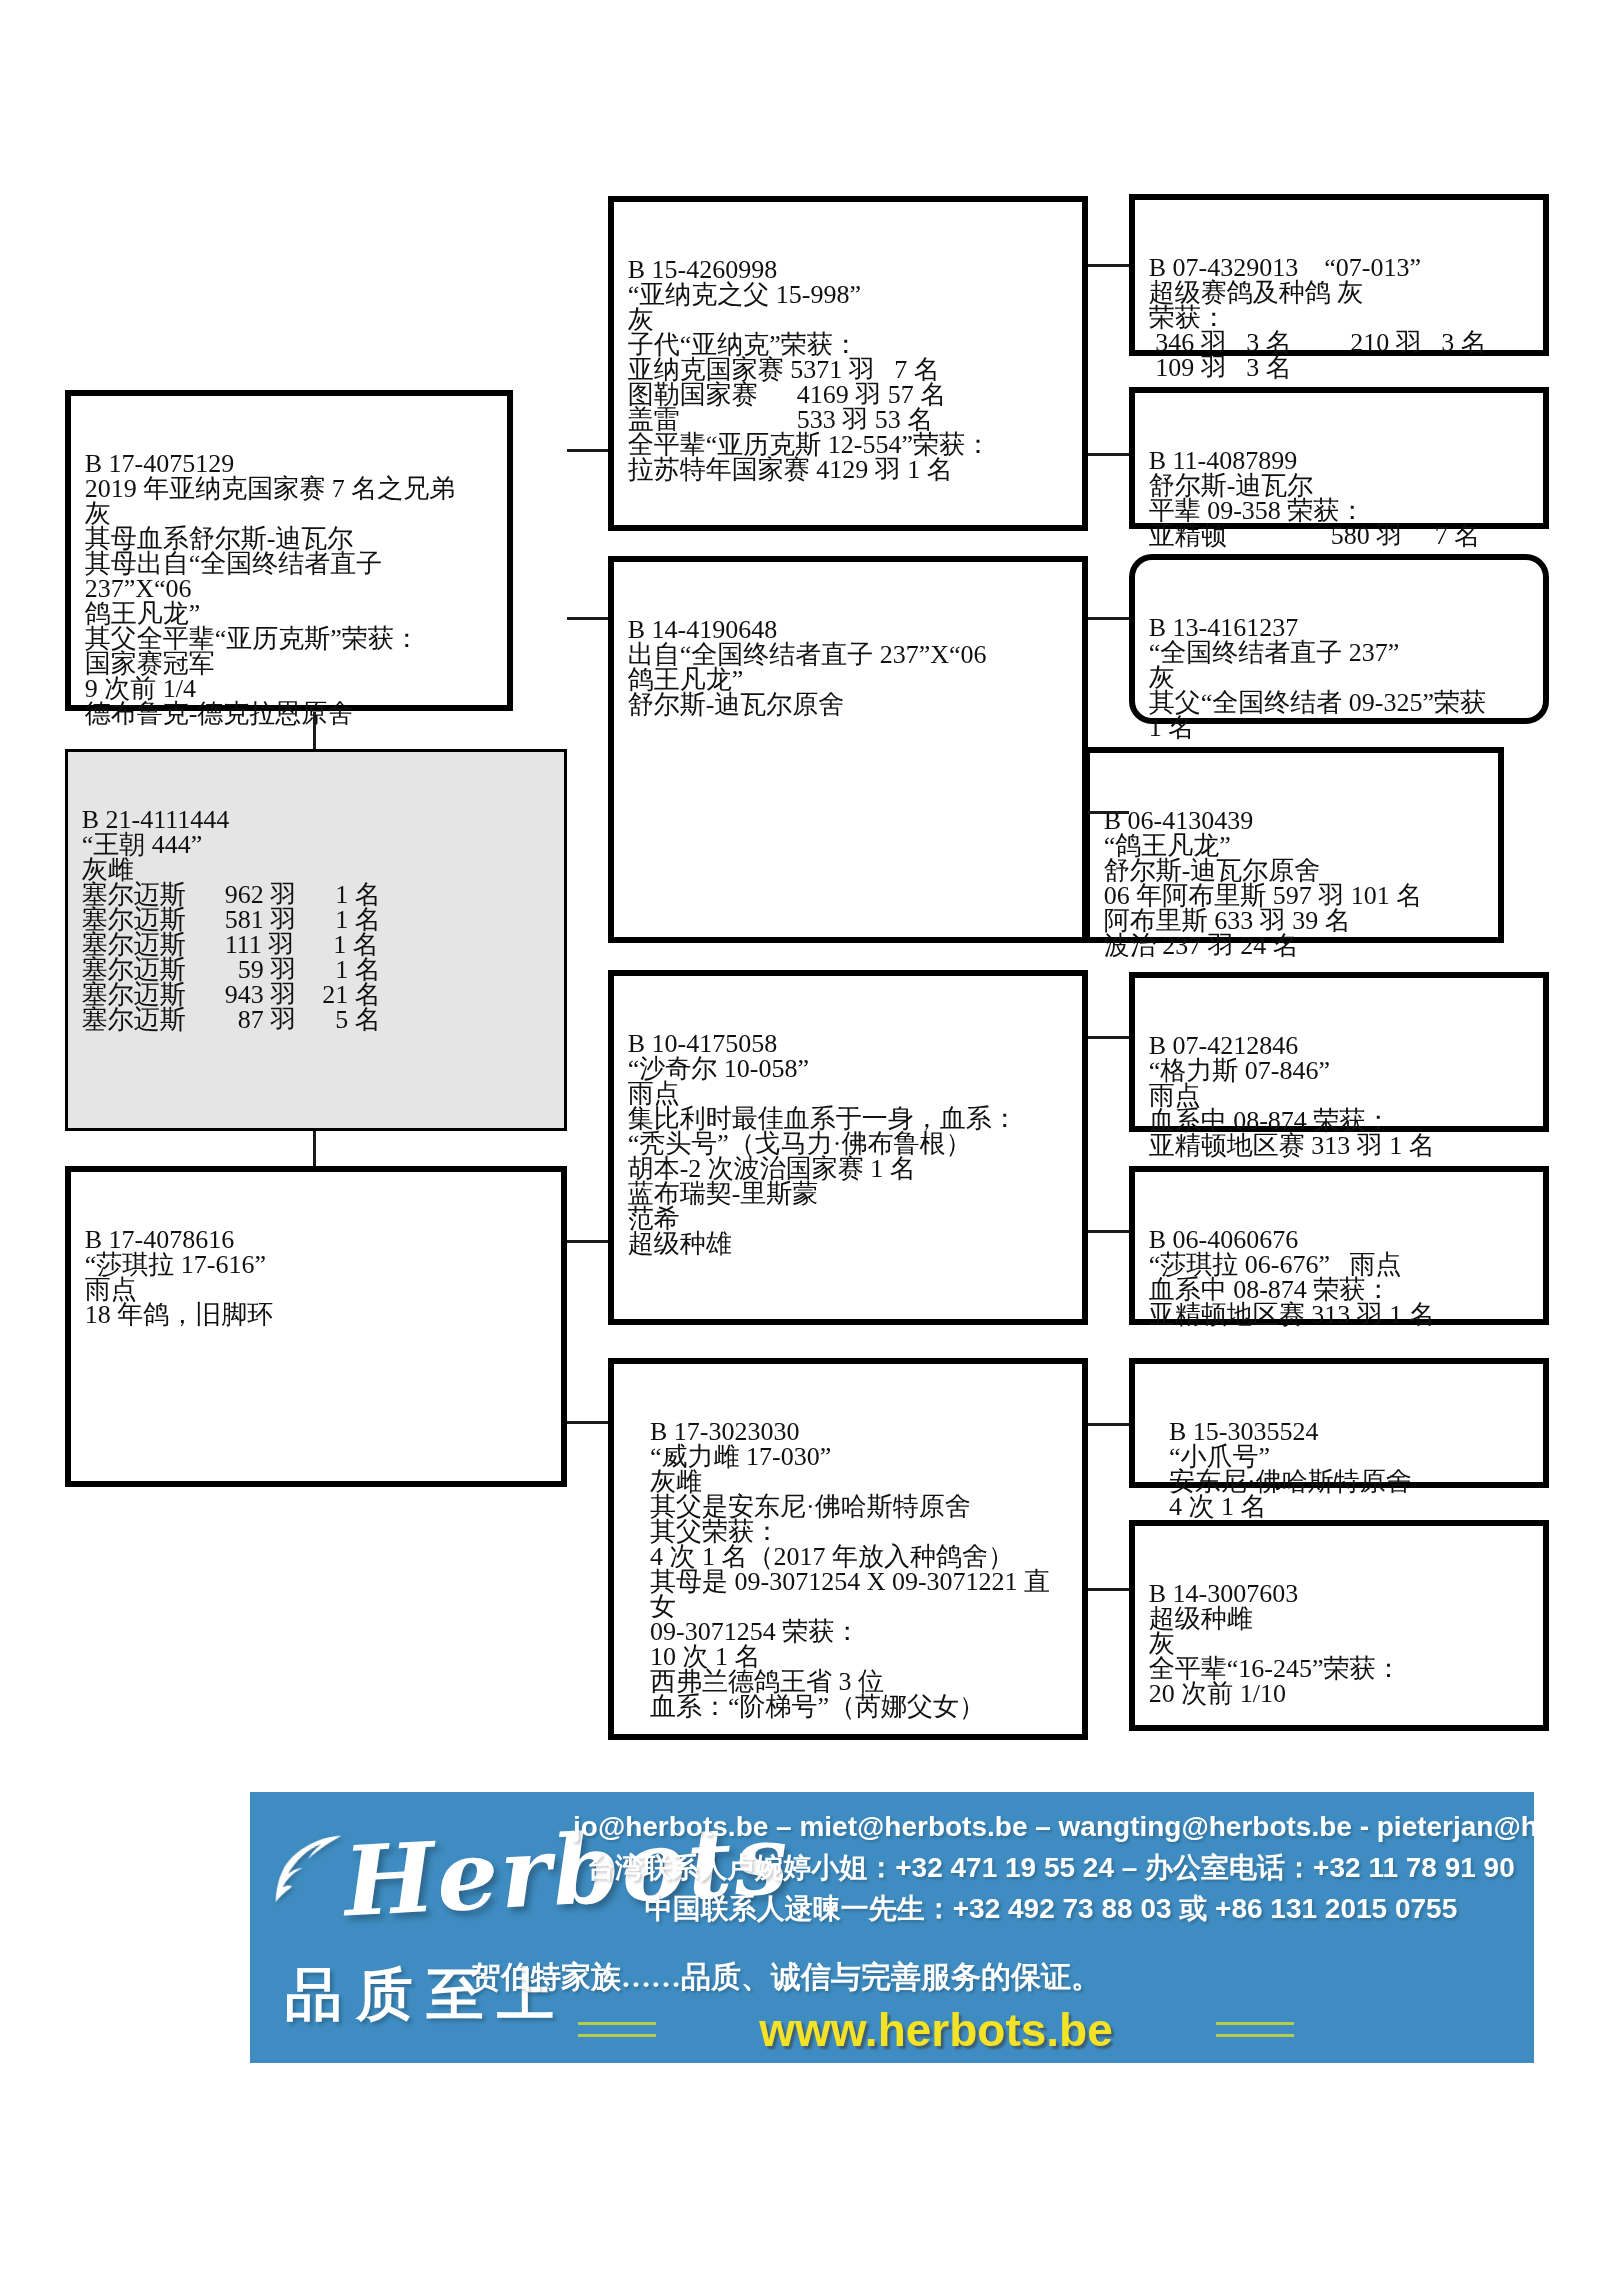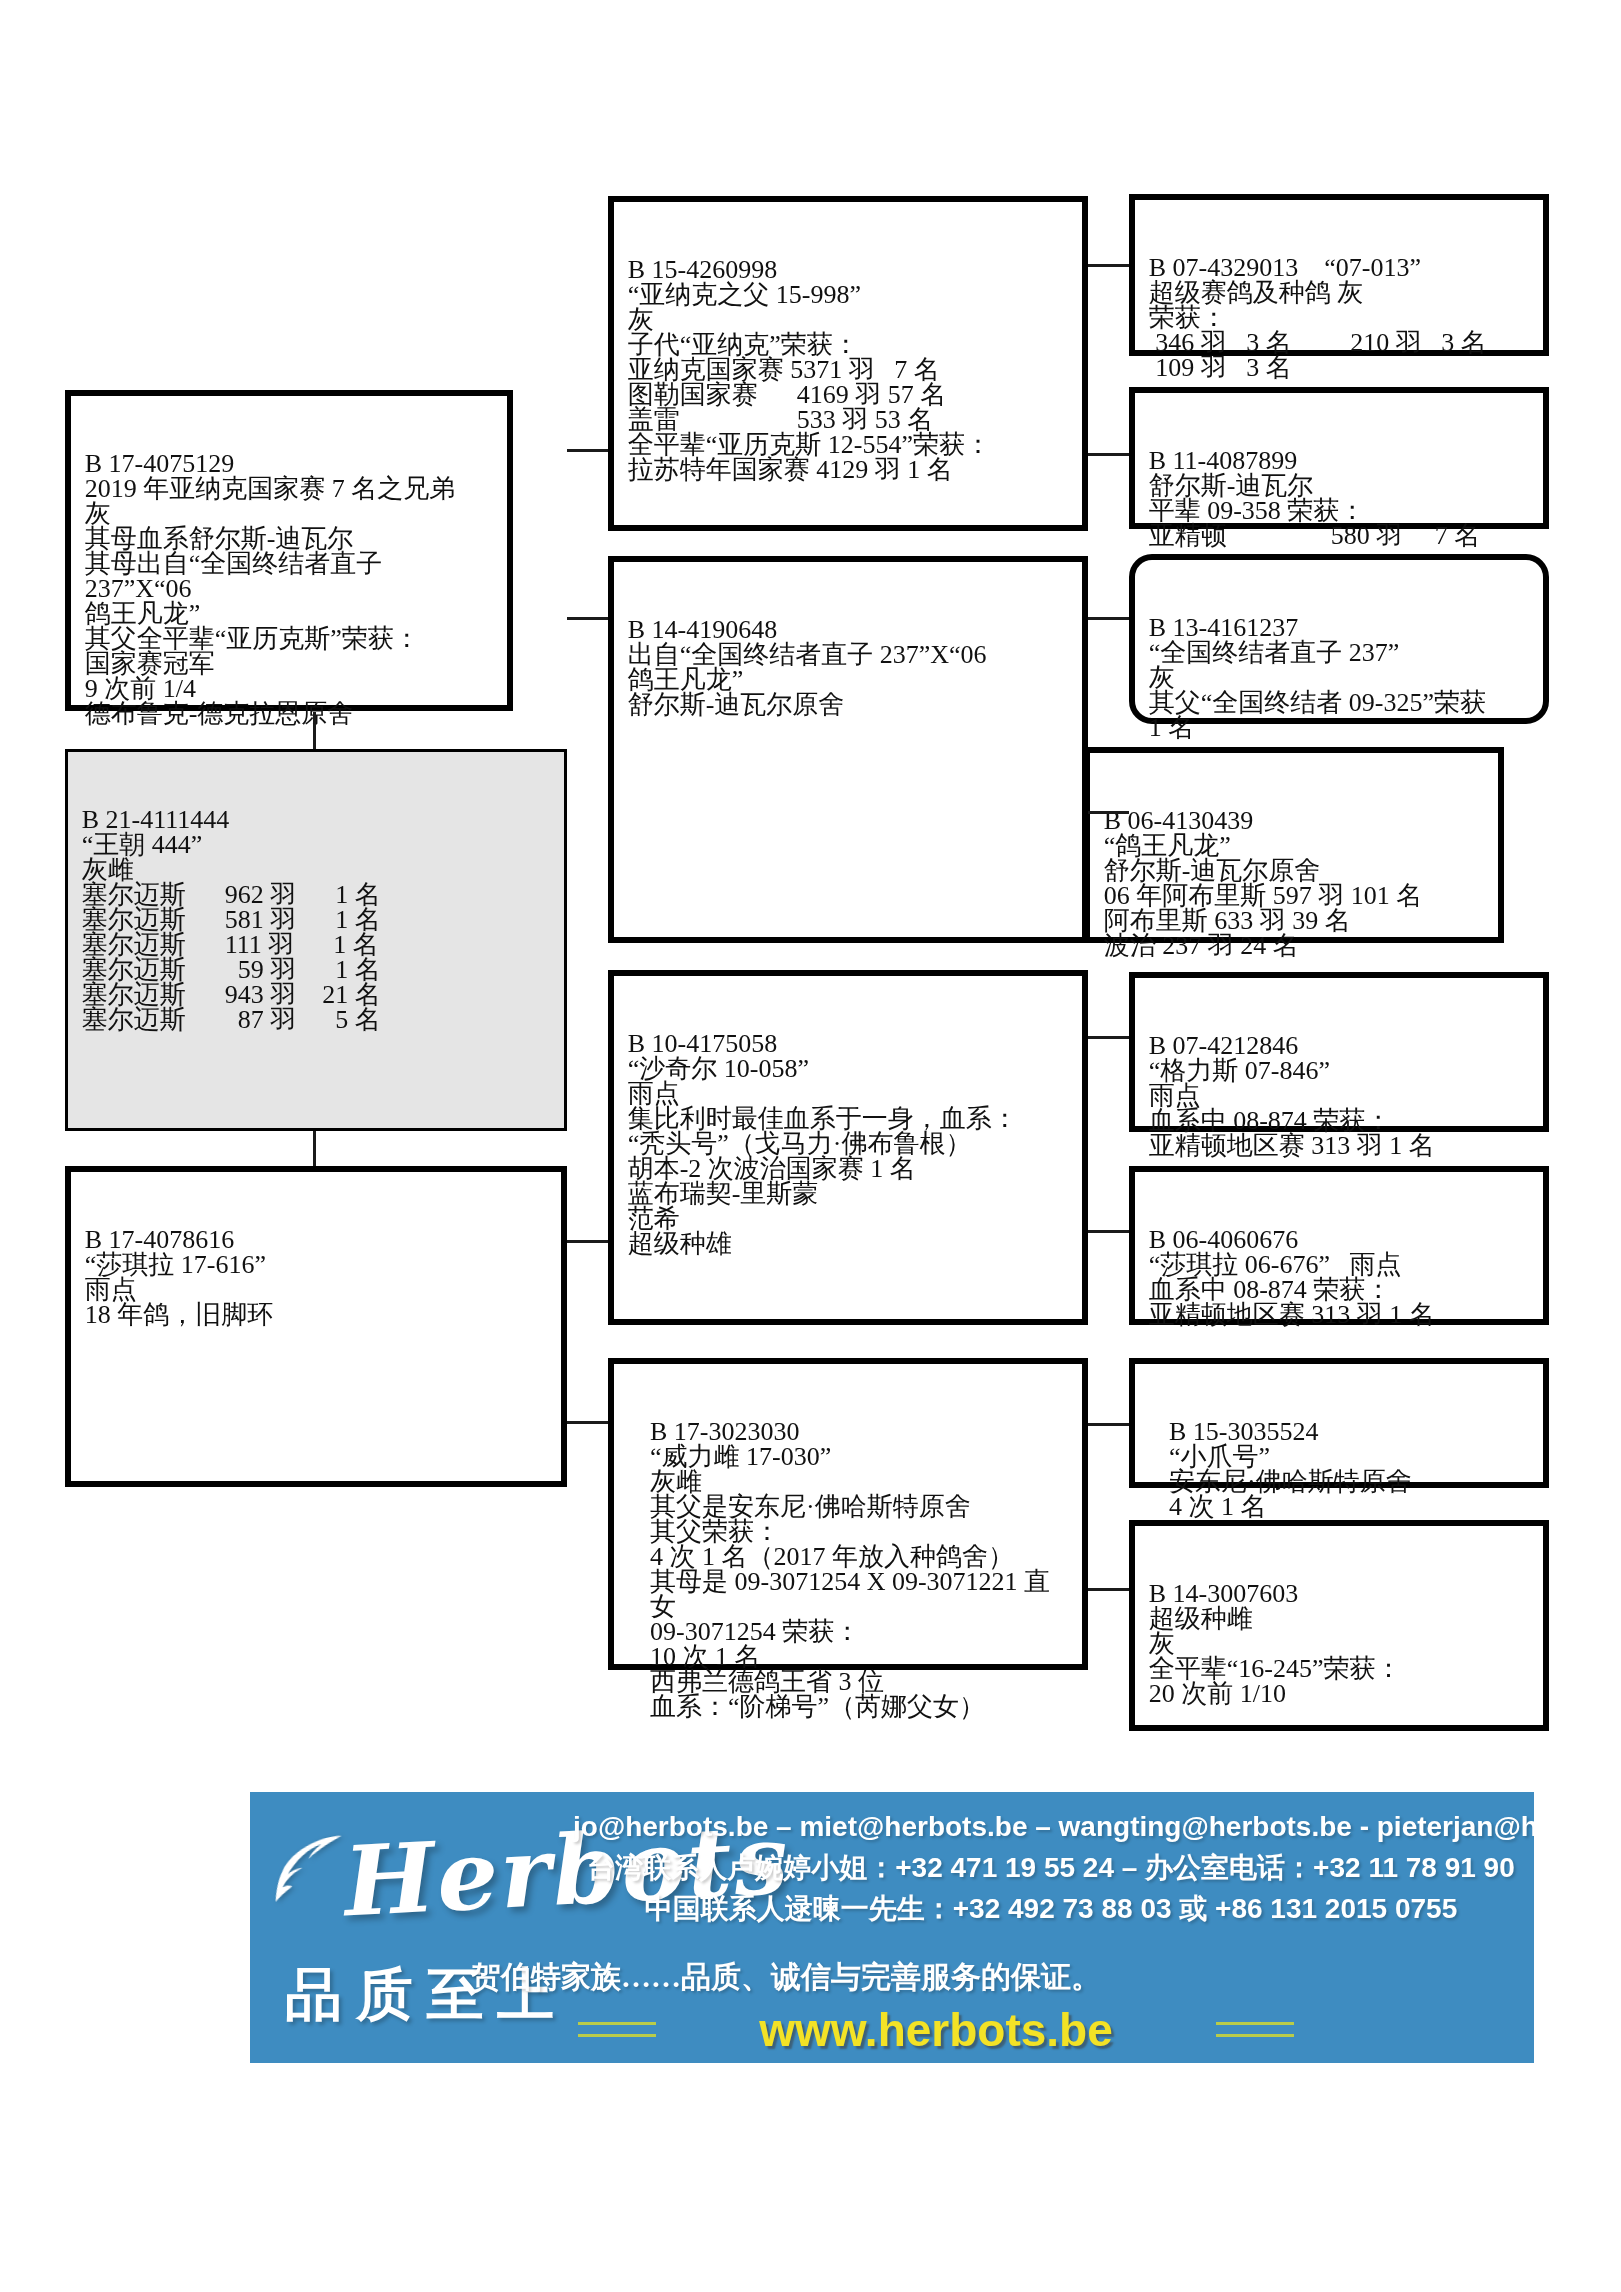--- a/index.html
+++ b/index.html
@@ -125,21 +125,21 @@
 “沙奇尔 10-058”
 雨点
 集比利时最佳血系于一身，血系：
 “秃头号”（戈马力·佛布鲁根）
 胡本-2 次波治国家赛 1 名
 蓝布瑞契-里斯蒙
 范希
 超级种雄</div>
   </div>
 
-  <div class="box" style="left:608px;top:1358px;width:480px;height:312px;padding-left:36px;">
+  <div class="box" style="left:608px;top:1358px;width:480px;height:382px;padding-left:36px;">
     <div>B 17-3023030
 “威力雌 17-030”
 灰雌
 其父是安东尼·佛哈斯特原舍
 其父荣获：
 4 次 1 名（2017 年放入种鸽舍）
 其母是 09-3071254 X 09-3071221 直
 女
 09-3071254 荣获：
 10 次 1 名

